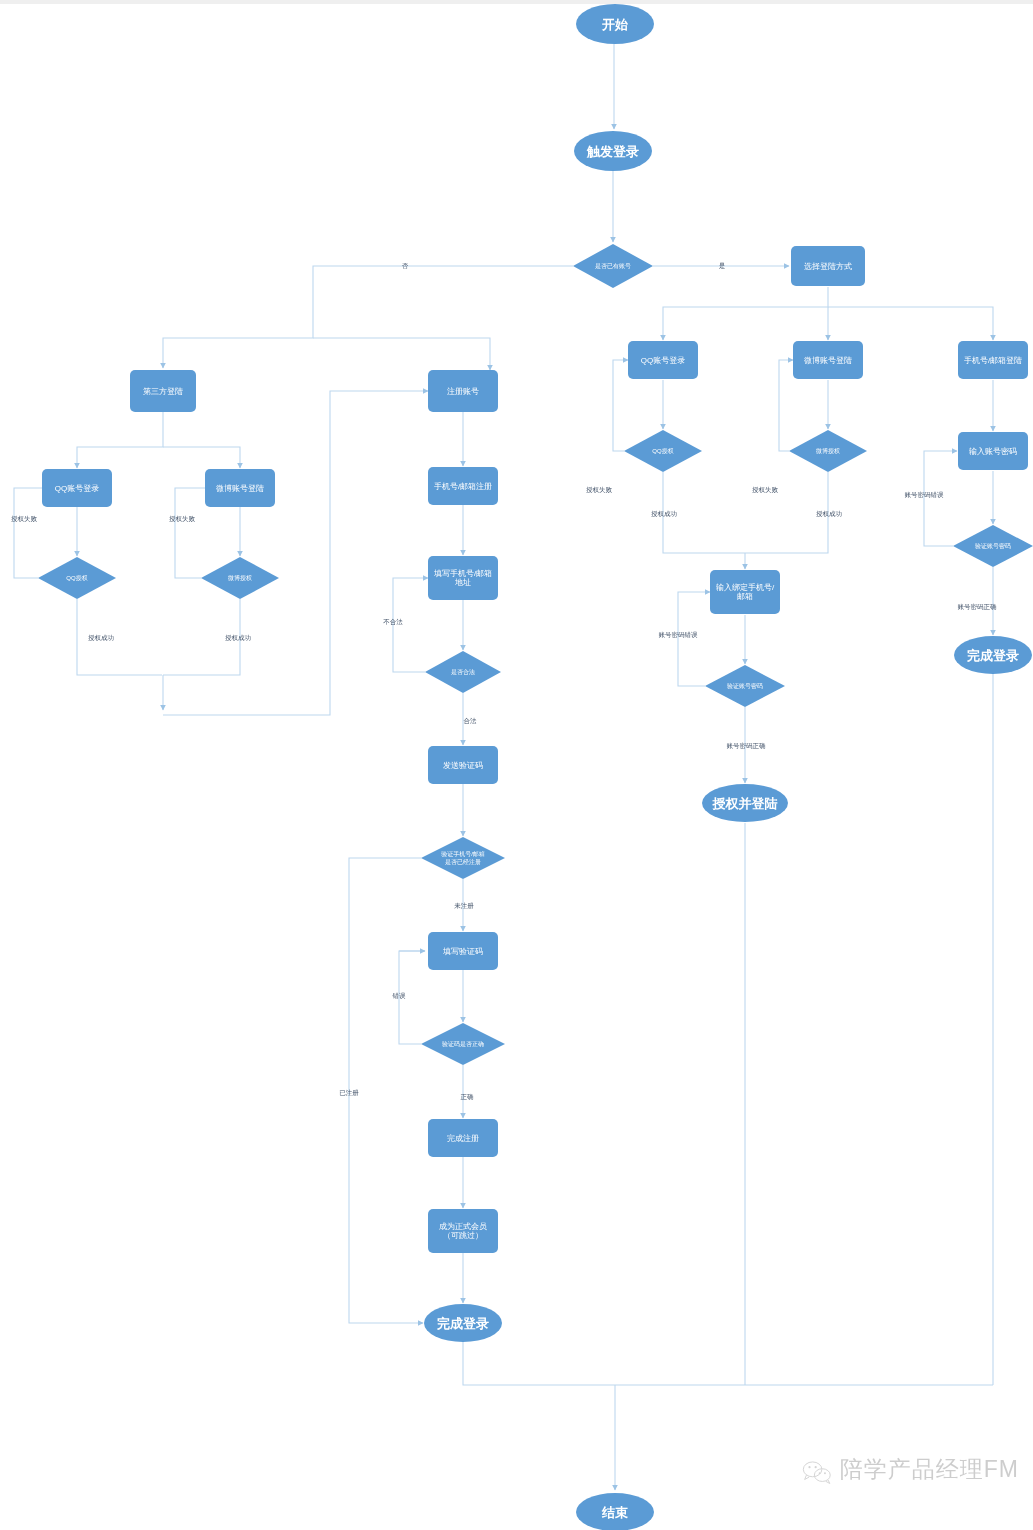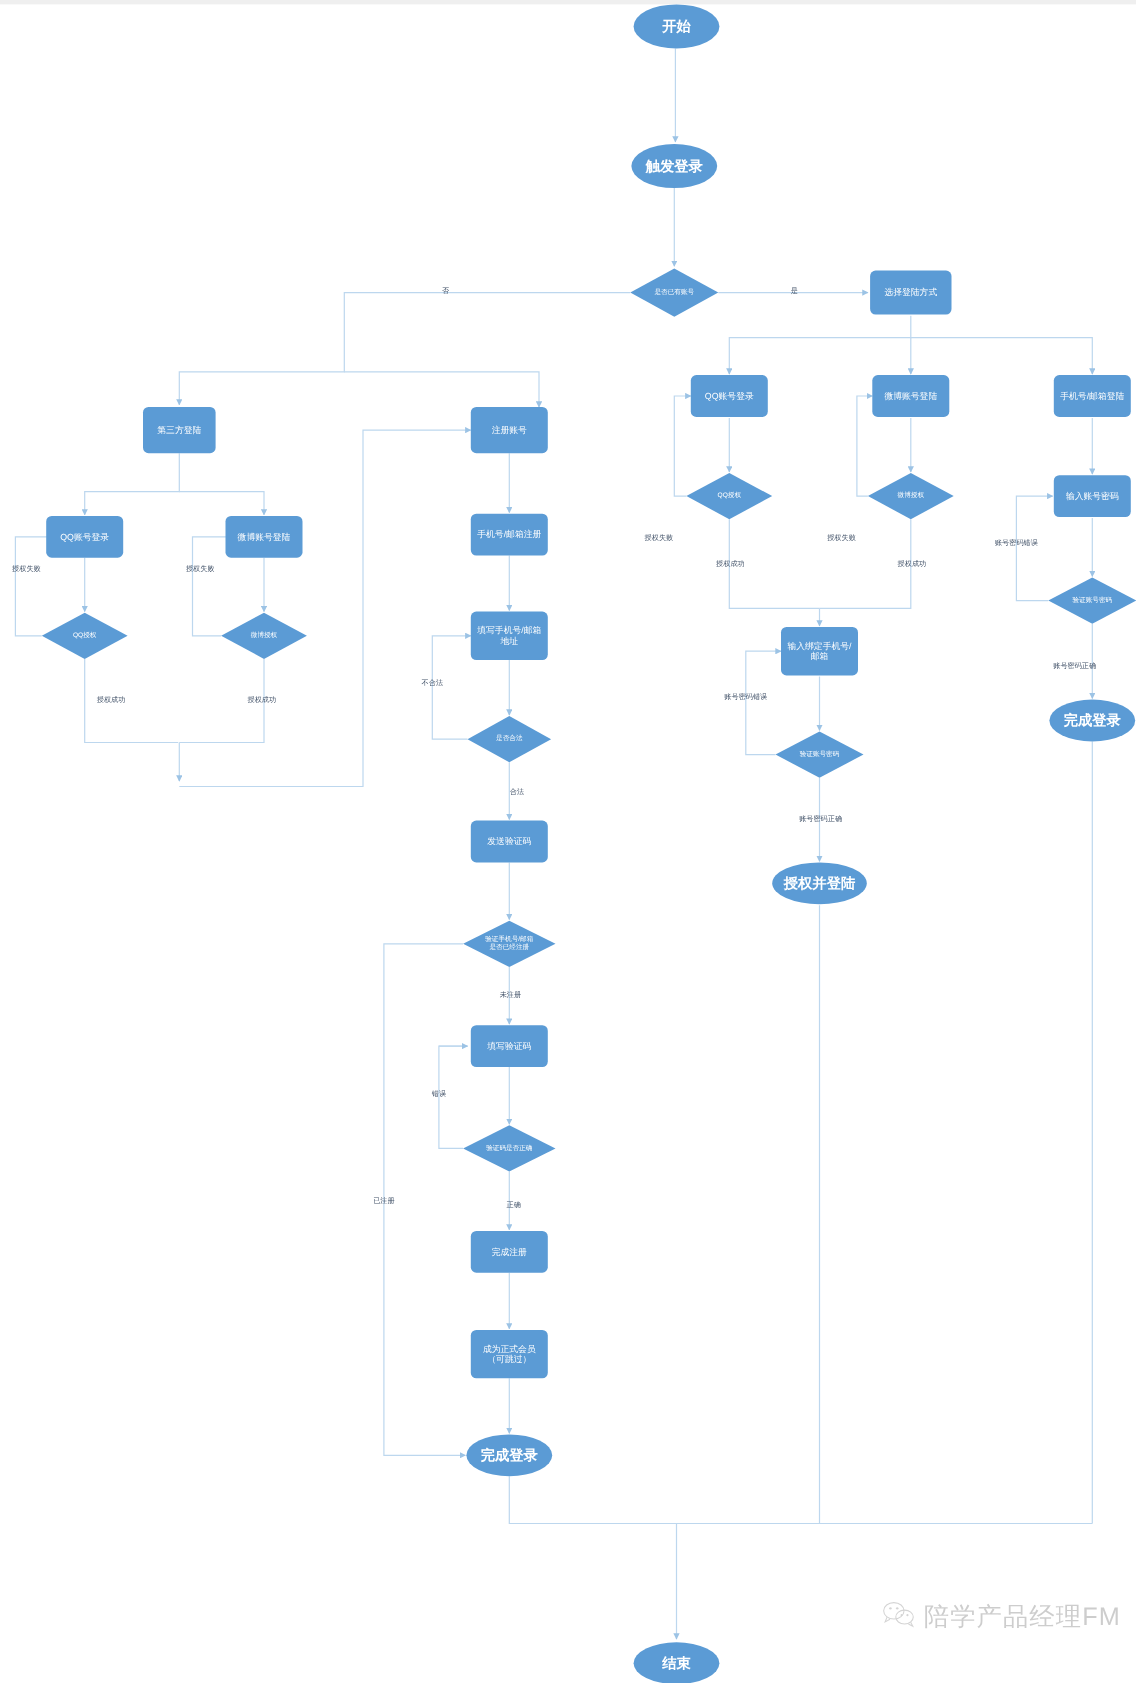--- a/index.html
+++ b/index.html
@@ -6,21 +6,21 @@
   body{width:1033px;height:1530px;position:relative;overflow:hidden;
        font-family:"Liberation Sans","DejaVu Sans",sans-serif;}
   #flow{position:absolute;left:0;top:0;width:1033px;height:1530px;}
   .nlabel{fill:#ffffff;font-size:8px;text-anchor:middle;dominant-baseline:central;}
   .nlabel.big{font-size:13px;font-weight:bold;}
   .nlabel.tiny{font-size:6px;}
   .elabel{fill:#44546a;font-size:6.5px;text-anchor:middle;dominant-baseline:central;}
   .shape{fill:#5b9bd5;stroke:none;}
   .edge{fill:none;stroke:#bdd7ee;stroke-width:1.1;}
   .arrowhead{fill:#9cc3e5;}
-  .wm{position:absolute;right:14px;bottom:45px;display:flex;align-items:flex-start;gap:8px;
+  .wm{position:absolute;right:14px;bottom:45px;display:flex;align-items:flex-end;gap:8px;
       opacity:.42;}
   .wm-txt{font-size:23px;color:#8a8a8a;letter-spacing:1px;font-family:"Liberation Sans",sans-serif;}
   .wm-ico{width:30px;height:26px;}
   .topbar{position:absolute;left:0;top:0;width:1033px;height:4px;background:#efefef;}
 </style>
 </head>
 <body>
 
 <div class="topbar"></div>
 

